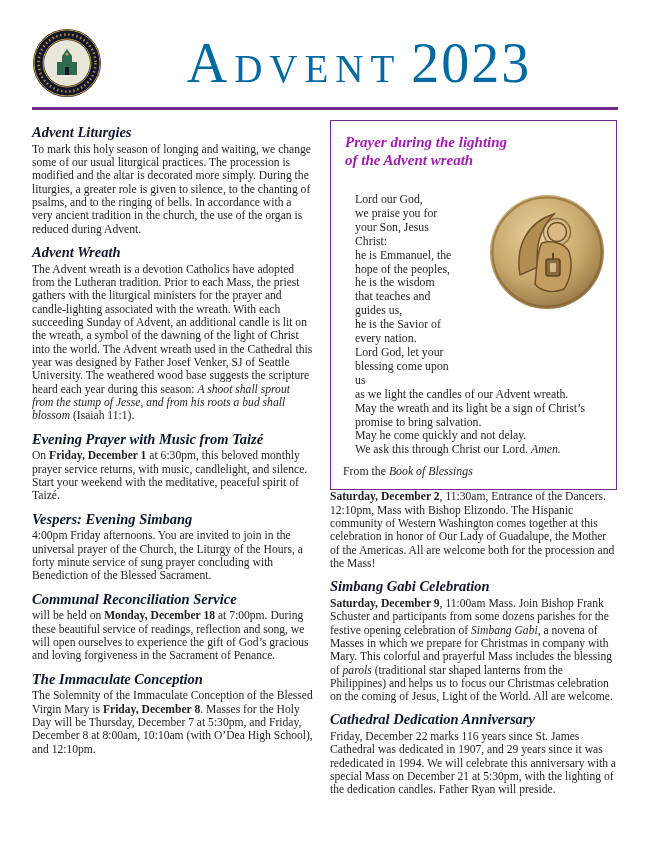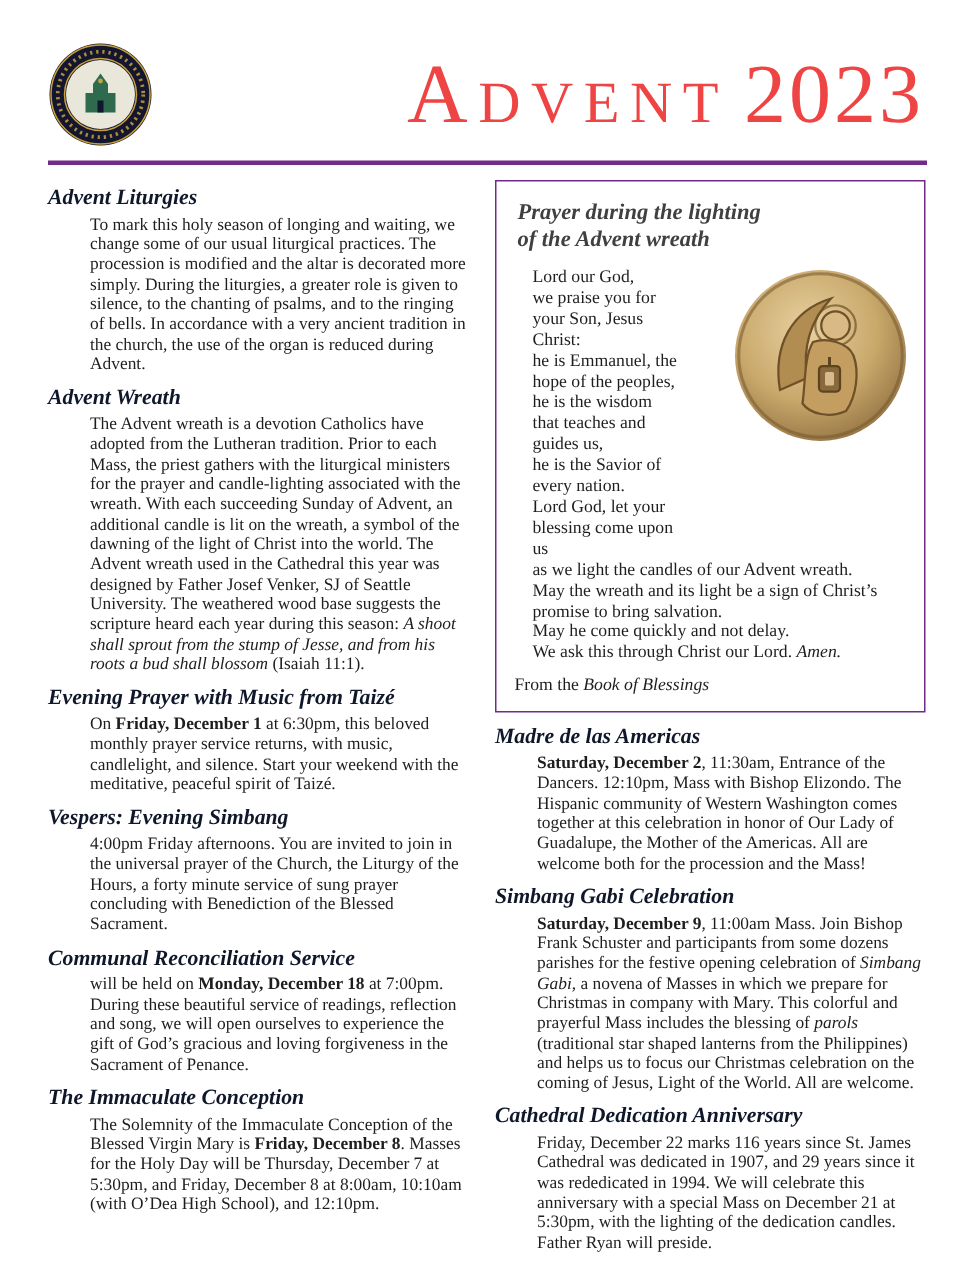--- a/index.html
+++ b/index.html
@@ -7,46 +7,46 @@
   body {
     width:650px; height:841px; overflow:hidden; position:relative;
     font-family:"Liberation Serif","DejaVu Serif",serif;
     color:#1e1e1e;
   }
   .page { padding:28px 32px 0 32px; height:100%; }
 
   
   .header { display:flex; align-items:center; }
   .logo { width:70px; height:70px; flex:0 0 auto; }
-  .title { flex:1; text-align:right; color:#ef4444; padding-right:2px; line-height:1; white-space:nowrap; }
+  .title { flex:1; text-align:center; color:#0369a1; padding-right:2px; line-height:1; white-space:nowrap; }
   .title .word { font-variant:small-caps; font-size:56px; letter-spacing:7px; }
   .title .year { font-size:56px; letter-spacing:2px; margin-left:10px; }
   .rule { height:3px; background:#6f2b87; margin-top:9px; }
 
   
   .columns { display:flex; gap:16px; margin-top:6px; }
   .col-left { width:282px; }
   .col-right { width:287px; }
 
   
   .sec-h {
     color:#0f172a; font-style:italic; font-weight:bold;
     font-size:14.5px; line-height:1.15; margin:8px 0 2px 0;
   }
-  .sec-b { font-size:11.6px; line-height:1.15;margin-left:28px; }
+  .sec-b { font-size:11.6px; line-height:1.15; }
   .sec-b b { font-weight:bold; }
   .sec-b i { font-style:italic; }
 
   
   .prayer-box {
     border:1.5px solid #6f2b87; padding:10px 12px 8px 12px; margin-top:4px;
   }
   .box-h {
-    color:#404040; font-style:italic; font-weight:bold;
-    font-size:15px; line-height:1.2; white-space:pre-line; margin:2px 0 9px 2px;
+    color:#a21caf; font-style:italic; font-weight:bold;
+    font-size:15px; line-height:1.2; white-space:pre-line; margin:2px 0 24px 2px;
   }
   .prayer-text {
     font-size:11.8px; line-height:1.18; white-space:pre-line; padding-left:12px;
   }
   .prayer-text i { font-style:italic; }
   .angel-medallion {
     float:right; width:114px; height:114px; margin:2px 0 4px 6px;
     border-radius:50%; shape-outside:circle(50%); display:block;
   }
   .attribution { clear:both; text-align:left; font-size:11.8px; padding:7px 16px 2px 0; }
@@ -142,21 +142,20 @@
 blessing come upon
 us
 as we light the candles of our Advent wreath.
 May the wreath and its light be a sign of Christ’s promise to bring salvation.
 May he come quickly and not delay.
 We ask this through Christ our Lord. <i>Amen.</i></p>
         <p class="attribution"><span>From the </span><i>Book of Blessings</i></p>
       </div>
 
       <section>
-        <h2 class="sec-h">Madre de las Americas</h2>
         <p class="sec-b"><b>Saturday, December 2</b>, 11:30am, Entrance of the Dancers. 12:10pm, Mass with Bishop Elizondo. The Hispanic community of Western Washington comes together at this celebration in honor of Our Lady of Guadalupe, the Mother of the Americas. All are welcome both for the procession and the Mass!</p>
       </section>
       <section>
         <h2 class="sec-h">Simbang Gabi Celebration</h2>
         <p class="sec-b"><b>Saturday, December 9</b>, 11:00am Mass. Join Bishop Frank Schuster and participants from some dozens parishes for the festive opening celebration of <i>Simbang Gabi</i>, a novena of Masses in which we prepare for Christmas in company with Mary. This colorful and prayerful Mass includes the blessing of <i>parols</i> (traditional star shaped lanterns from the Philippines) and helps us to focus our Christmas celebration on the coming of Jesus, Light of the World. All are welcome.</p>
       </section>
       <section>
         <h2 class="sec-h">Cathedral Dedication Anniversary</h2>
         <p class="sec-b">Friday, December 22 marks 116 years since St. James Cathedral was dedicated in 1907, and 29 years since it was rededicated in 1994. We will celebrate this anniversary with a special Mass on December 21 at 5:30pm, with the lighting of the dedication candles. Father Ryan will preside.</p>
       </section>

